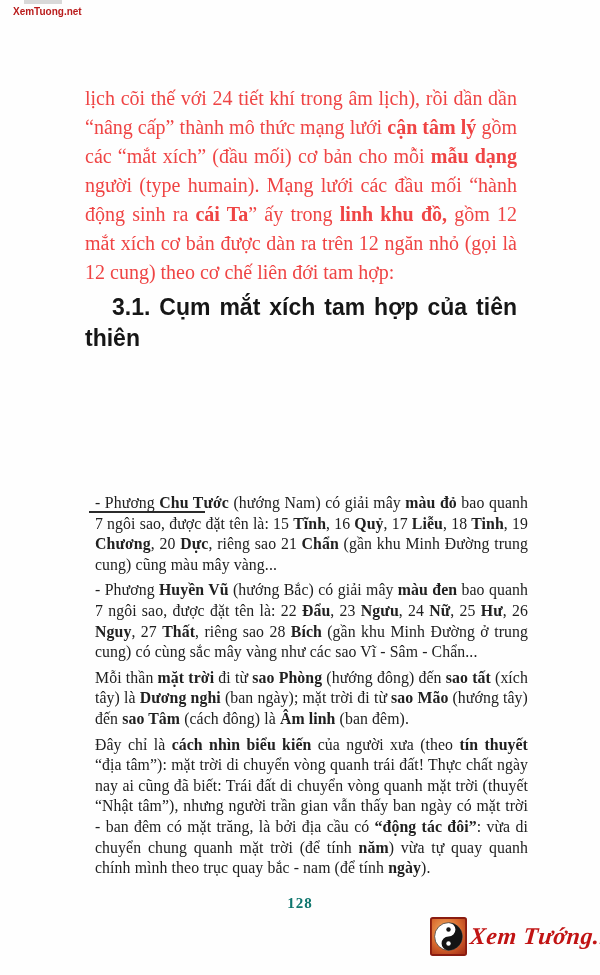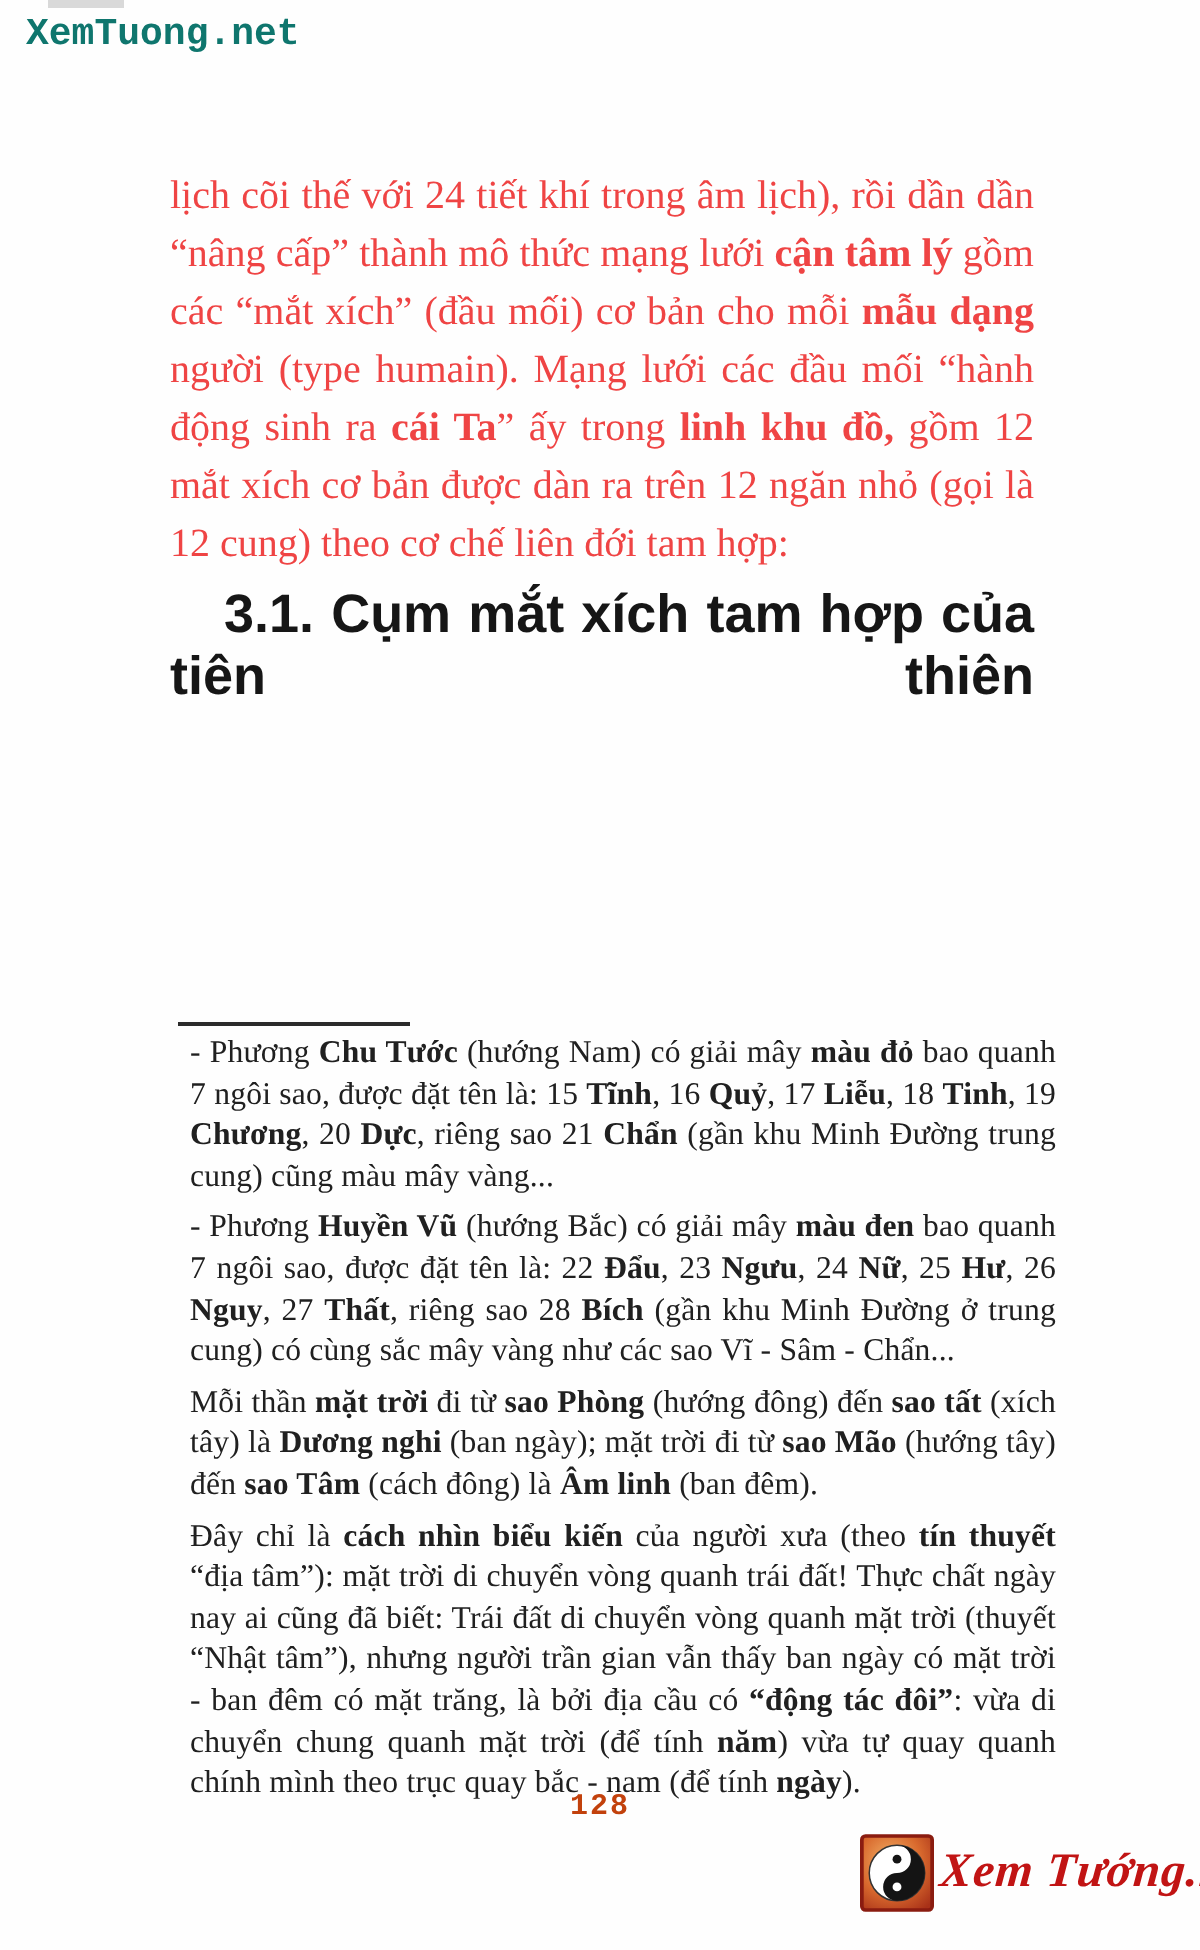--- a/index.html
+++ b/index.html
@@ -14,84 +14,84 @@
   }
   .scan-artifact {
     position: absolute;
     left: 24px; top: 0;
     width: 38px; height: 4px;
     background: #d9d9d9;
   }
   .watermark {
     position: absolute;
     left: 13px; top: 6px;
-    font-family: Liberation Mono, monospace;
+    font-family: Liberation Sans, sans-serif;
     font-weight: 700;
-    font-size: 19px;
-    color: #0f766e;
+    font-size: 10px;
+    color: #b91c1c;
     cursor: pointer;
   }
   .content {
     position: absolute;
     left: 85px; top: 84px;
     width: 432px;
   }
   .body-para {
     margin: 0;
     font-size: 20px;
     line-height: 29px;
     text-align: justify;
     color: #ef4444;
   }
   .body-para b { font-weight: 700; }
   .section-heading {
     margin: 5px 0 0 0;
     font-family: "Liberation Sans", sans-serif;
     font-weight: 700;
-    font-size: 27px;
+    font-size: 23px;
     line-height: 31px;
     color: #161616;
   }
   .heading-line-first {
     text-indent: 27px;
     text-align: justify;
     text-align-last: justify;
   }
   .para-indent {
     margin-top: 9px;
     text-indent: 28px;
   }
   .footnote-sep {
     position: absolute;
     left: 89px; top: 511px;
     width: 116px; height: 0;
     border-top: 2px solid #2b2b2b;
   }
   .footnotes {
     position: absolute;
-    left: 95px; top: 517px;
+    left: 95px; top: 493px;
     width: 433px;
     font-size: 15.8px;
     line-height: 20.6px;
     letter-spacing: 0.1px;
     text-align: justify;
     color: #202020;
   }
   .footnotes p { margin: 0 0 5px 0; }
   .footnotes b { font-weight: 700; }
   .page-number {
     position: absolute;
     left: 0; top: 895px;
     width: 100%;
     text-align: center;
-    font-family: Liberation Mono, monospace;
+    font-family: Liberation Serif, serif;
     font-weight: 600;
     font-size: 15px;
     letter-spacing: 1px;
-    color: #c2410c;
+    color: #0f766e;
   }
   .site-logo {
     position: absolute;
     left: 430px; top: 916px;
     display: flex;
     align-items: center;
     gap: 3px;
     cursor: pointer;
   }
   .logo-box { width: 37px; height: 41px; display: block; }

